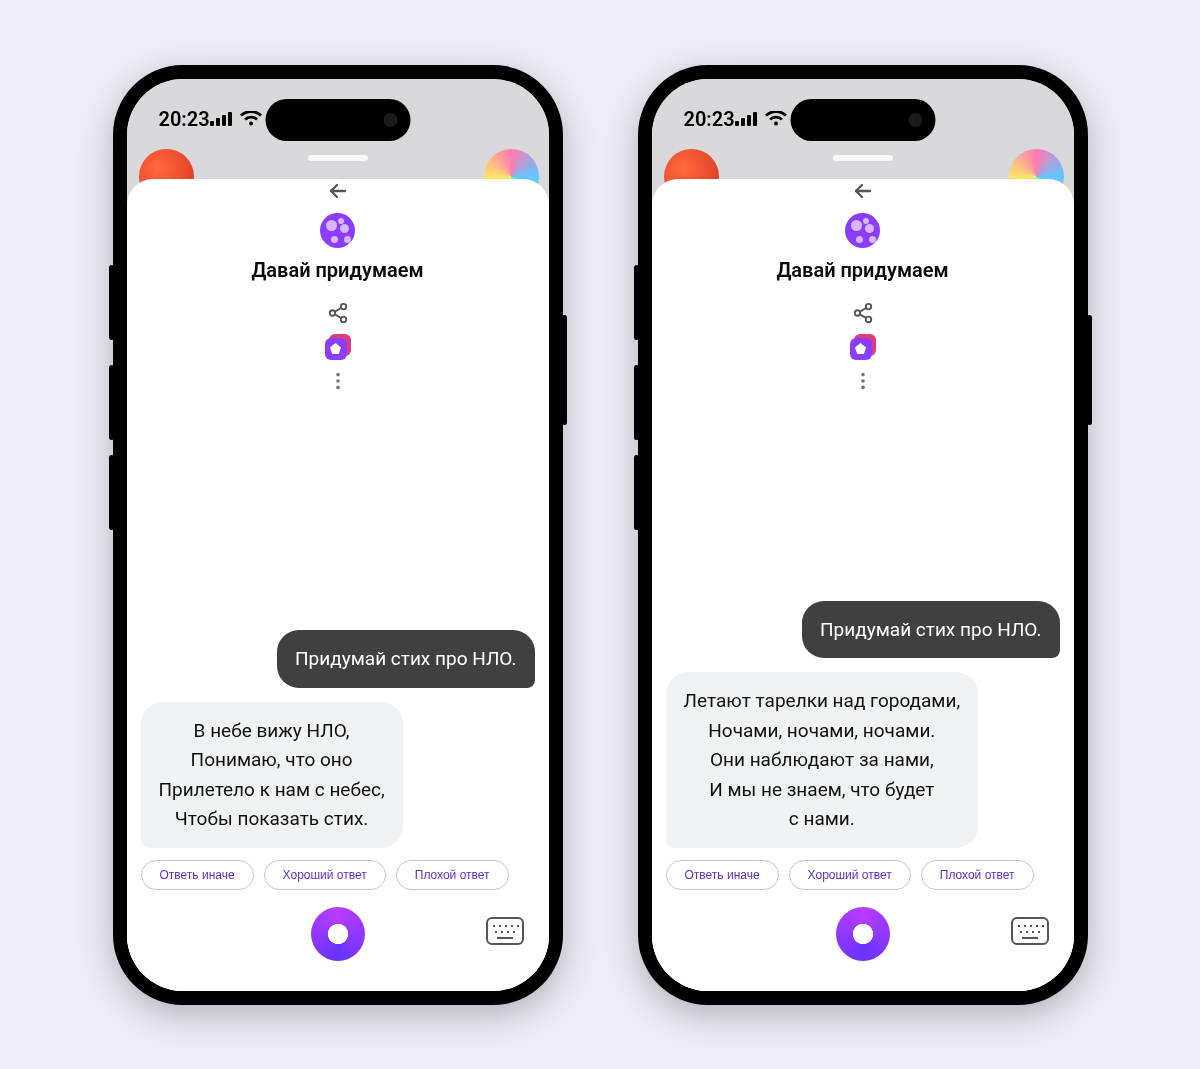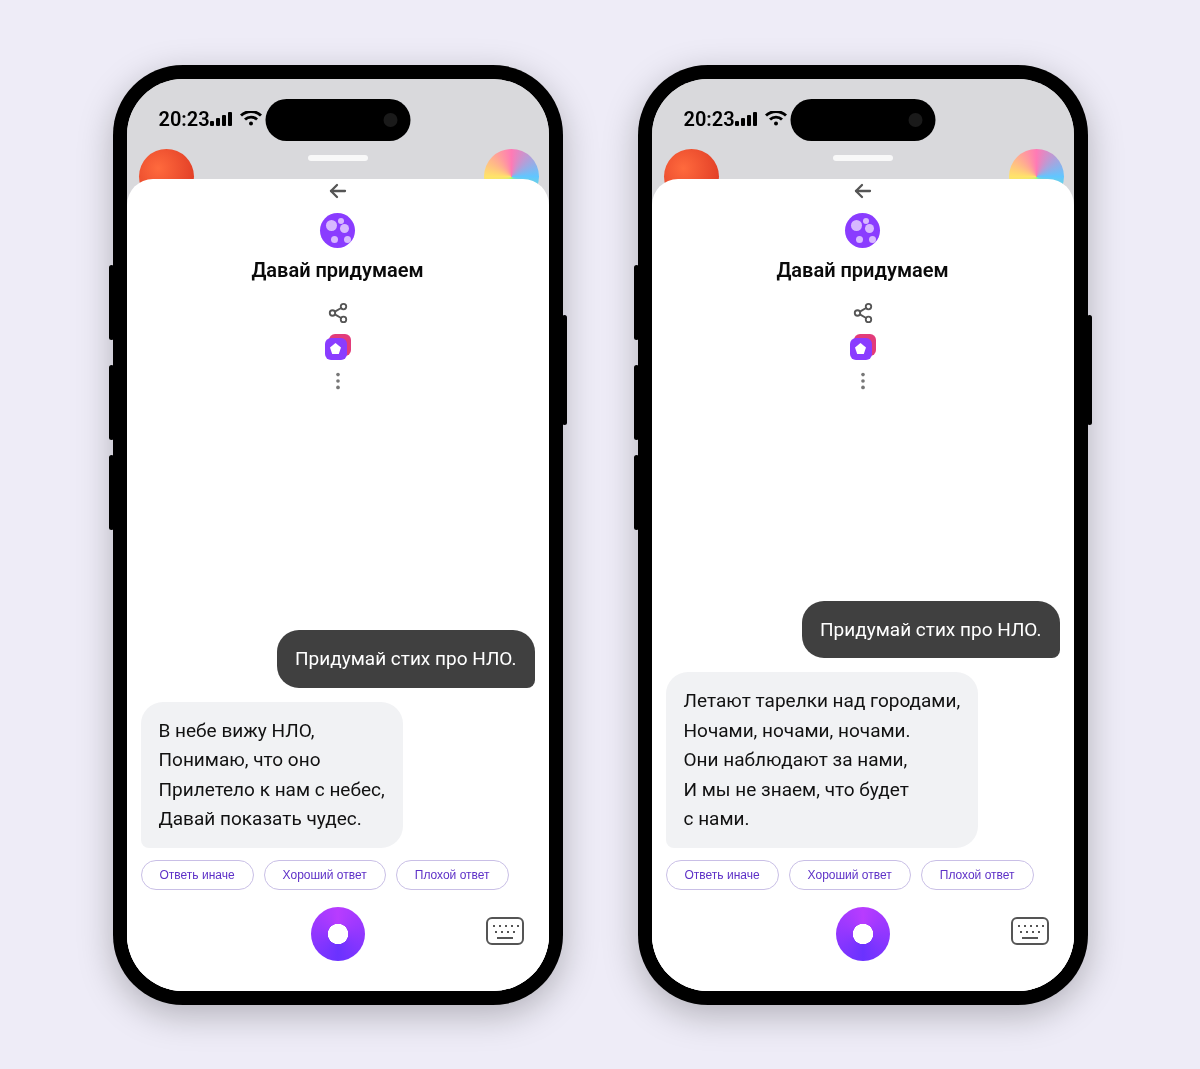--- a/index.html
+++ b/index.html
@@ -140,20 +140,21 @@
     align-self: flex-end;
     background: #404040;
     color:#fff;
     border-bottom-right-radius: 8px;
   }
   .assistant {
     align-self: flex-start;
     background: #f1f2f4;
     color:#111;
     border-bottom-left-radius: 8px;
+    text-align: center;
   }
 
   .chips {
     display:flex;
     gap:10px;
     padding: 2px 14px 6px;
   }
   .chip {
     flex:0 0 auto;
     padding: 7px 18px;
@@ -276,21 +277,21 @@
               <circle cx="12" cy="19" r="2"></circle>
             </svg>
         </button>
       </div>
 
       <div class="chat">
         <div class="bubble user">Придумай стих про НЛО.</div>
         <div class="bubble assistant">В небе вижу НЛО,
 Понимаю, что оно
 Прилетело к нам с небес,
-Давай показать чудес.</div>
+Чтобы показать стих.</div>
       </div>
 
       <div class="chips">
         <button class="chip">Ответь иначе</button>
         <button class="chip">Хороший ответ</button>
         <button class="chip">Плохой ответ</button>
       </div>
 
       <div class="bottom-bar">
         <button class="mic">

